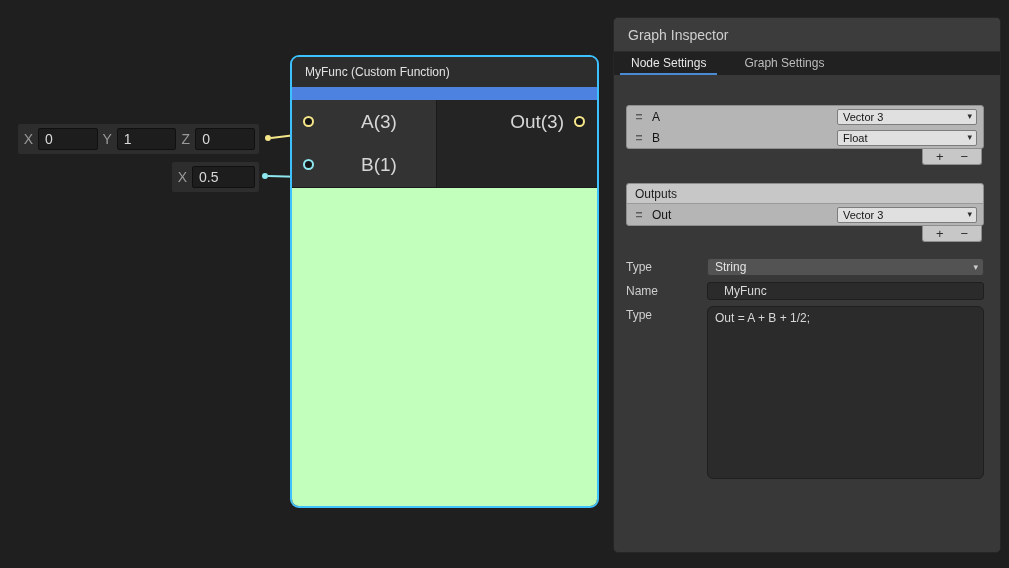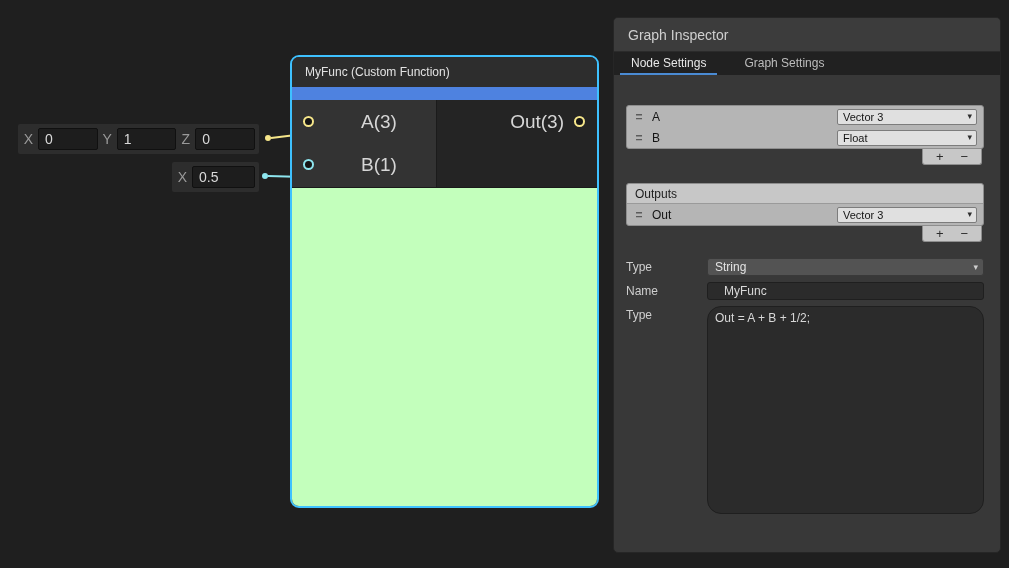--- a/index.html
+++ b/index.html
@@ -116,21 +116,21 @@
     display: flex; align-items: center; justify-content: space-between;
     padding: 0 5px 0 7px; font-size: 12px; color: #e3e3e3; box-sizing: border-box;
   }
   .ddark .chev { color: #cfcfcf; }
   .tfield {
     flex: 1; height: 18px; background: #2b2b2b; border: 1px solid #1f1f1f; border-radius: 3px;
     display: flex; align-items: center; padding-left: 16px; font-size: 12px; color: #d8d8d8;
     box-sizing: border-box;
   }
   .tarea {
-    flex: 1; height: 208px; background: #2b2b2b; border: 1px solid #1f1f1f; border-radius: 14px;
+    flex: 1; height: 173px; background: #2b2b2b; border: 1px solid #1f1f1f; border-radius: 6px;
     padding: 4px 7px; font-size: 12px; color: #d8d8d8; box-sizing: border-box;
     white-space: pre-wrap; overflow: hidden;
   }
   .prop-row.body { align-items: flex-start; }
   .prop-row.body .prop-label { margin-top: 2px; }
 </style>
 </head>
 <body>
 
 <div class="stage">

